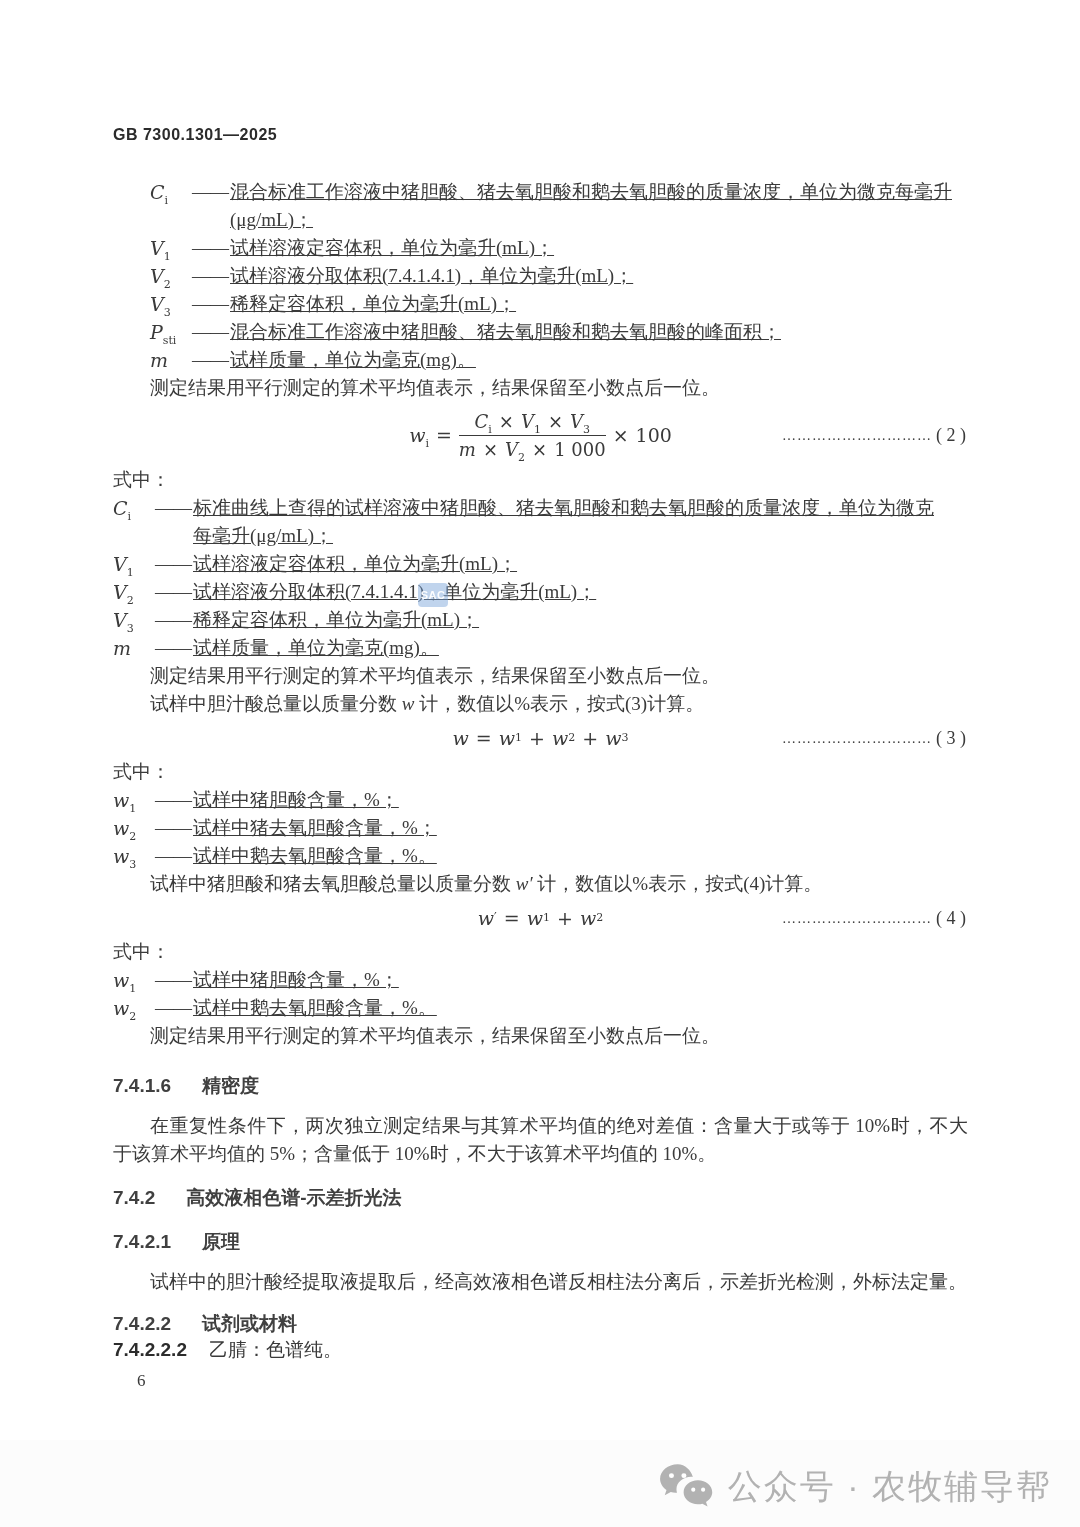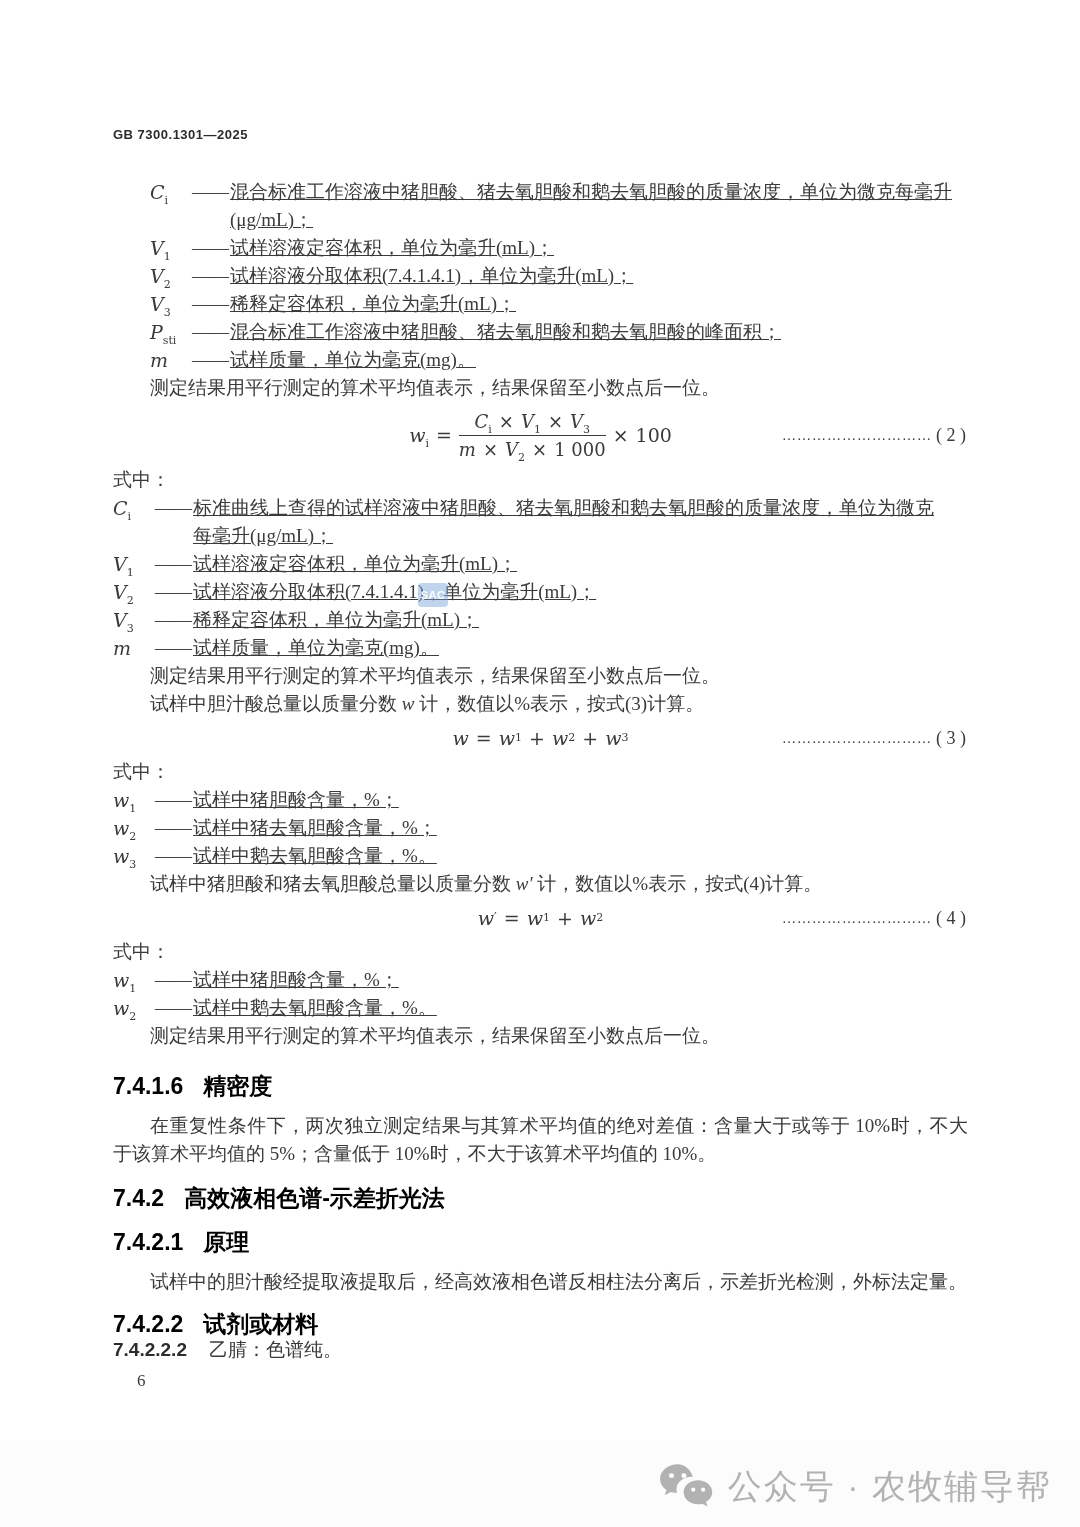--- a/index.html
+++ b/index.html
@@ -7,21 +7,21 @@
   .page {
     position:relative; width:1080px; height:1527px; margin:0 auto;
     background:#ffffff; overflow:hidden;
     font-family:"Liberation Serif","DejaVu Serif",serif;
     color:#3a3a3a; font-size:19px;
   }
   .content { position:absolute; left:113px; right:112px; top:0; }
 
   .doc-header {
     margin-top:122px; font-family:"Liberation Sans","DejaVu Sans",sans-serif;
-    font-weight:700; font-size:13px; color:#2b2b2b; letter-spacing:0.5px; line-height:26px;
+    font-weight:700; font-size:16px; color:#2b2b2b; letter-spacing:0.5px; line-height:26px;
   }
 
   
   .defs { margin-top:30px; }
   .def { display:flex; line-height:28px; text-align:justify; }
   .def.ind { margin-left:37px; }
   .def .sym { flex:none; min-width:42px; font-family:"DejaVu Serif",serif; }
   .def .sym i { font-style:italic; }
   .def .sym sub { font-style:normal; font-size:11px; line-height:0; }
   .def .dash { flex:none; white-space:pre; letter-spacing:-1px; margin-right:2px; }
@@ -42,21 +42,21 @@
   .frac { display:inline-block; text-align:center; vertical-align:middle; font-size:18px; }
   .frac .fnum { display:block; padding:0 6px 3px; border-bottom:1.4px solid #3a3a3a; }
   .frac .fden { display:block; padding-top:3px; }
   .eqwrap { position:absolute; right:2px; top:50%; transform:translateY(-50%); display:flex; align-items:center; color:#3a3a3a; }
   .leader { font-size:14px; letter-spacing:1px; white-space:nowrap; }
   .eqnum { font-size:18px; margin-left:4px; white-space:pre; }
 
   
   .sec {
     font-family:"Liberation Sans","DejaVu Sans",sans-serif; font-weight:700;
-    font-size:23px; color:#000000; line-height:24px; display:flex; gap:20px;
+    font-size:19px; color:#404040; line-height:24px; display:flex; gap:31px;
   }
   .clause { display:flex; gap:22px; line-height:28px; }
   .clause .no { font-family:"Liberation Sans","DejaVu Sans",sans-serif; font-weight:700; color:#2c2c2c; }
 
   .mt24 { margin-top:24px; } .mt20 { margin-top:20px;text-align:right; } .mt18 { margin-top:18px; }
   .mt16 { margin-top:16px; } .mt14 { margin-top:14px; }
 
   .page-number { margin-top:4px; margin-left:24px; font-size:17px; line-height:26px; }
 
   

